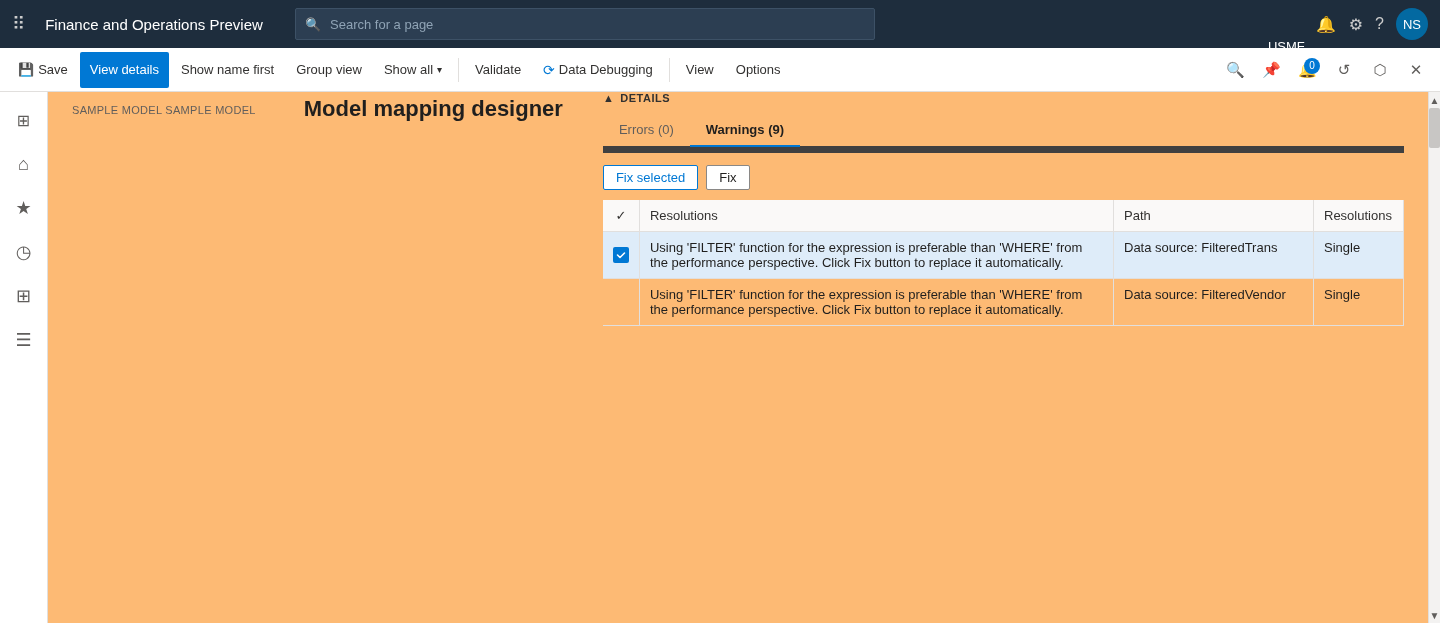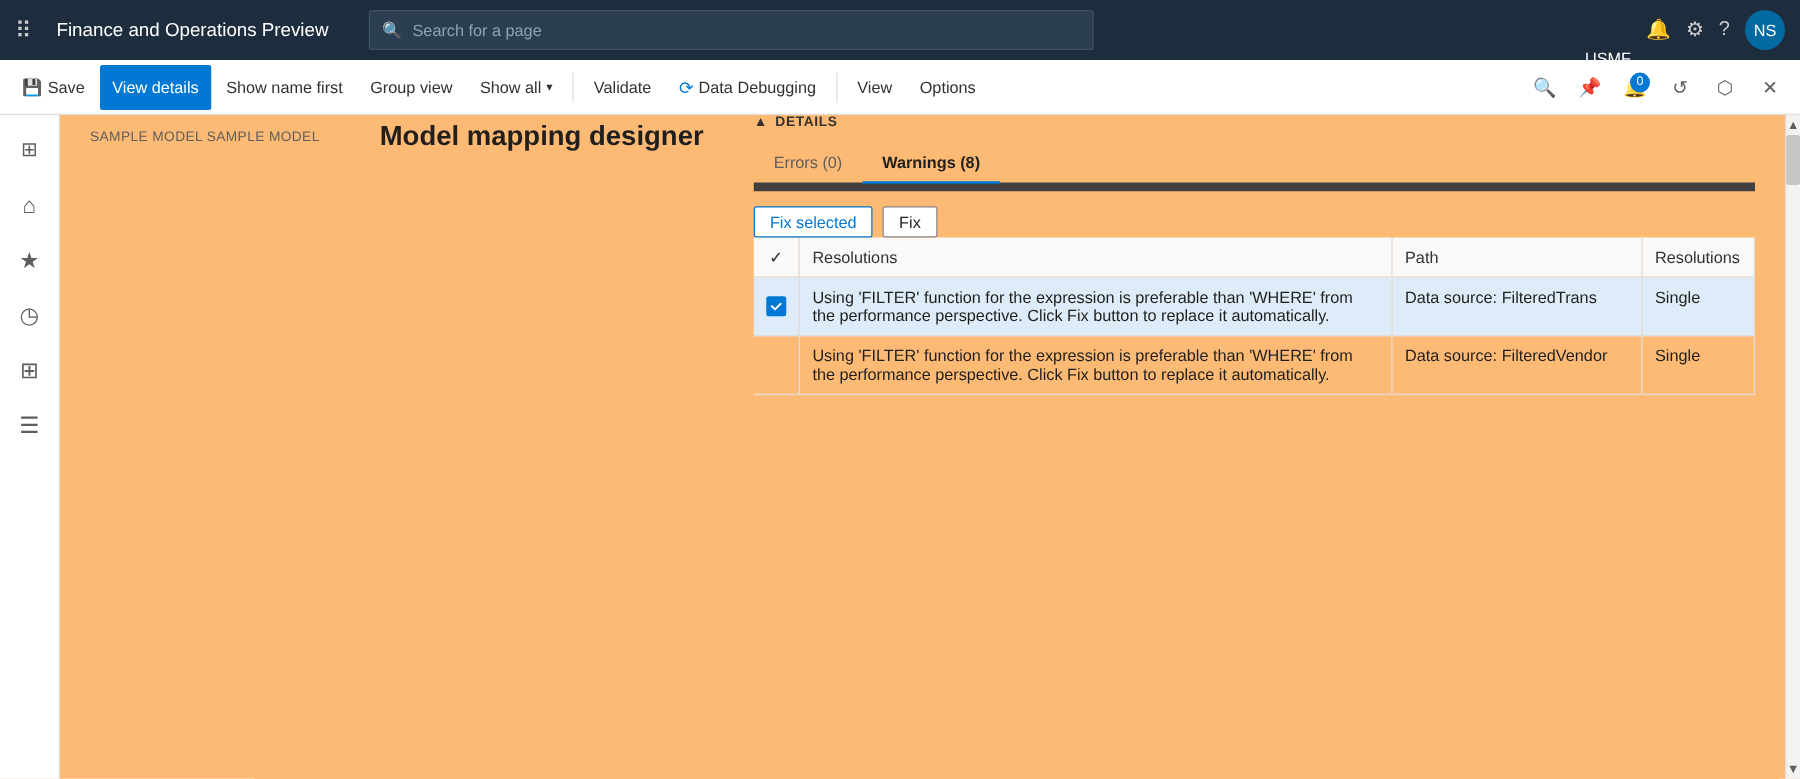--- a/index.html
+++ b/index.html
@@ -188,20 +188,21 @@
       color: #201f1e;
       border-bottom: 2px solid #0078d4;
       font-weight: 600;
     }
 
     
     .fix-row {
       display: flex;
       align-items: flex-start;
       gap: 8px;
+      margin-bottom: 10px;
     }
     .fix-btn {
       padding: 4px 12px;
       font-size: 13px;
       border: 1px solid #8a8886;
       background: #fff;
       cursor: pointer;
       border-radius: 2px;
       color: #201f1e;
     }
@@ -369,21 +370,21 @@
       <div class="details-header">
         <span>▲</span>
         <span>DETAILS</span>
       </div>
 
       <div class="tabs">
         <div class="tab">
           <span>Errors (0)</span>
         </div>
         <div class="tab active">
-          <span>Warnings (8)</span>
+          <span>Warnings (9)</span>
         </div>
       </div>
 
       <div class="fix-row">
         <button class="fix-btn primary-outline cursor-hand">
           <span>Fix selected</span>
         </button>
         <button class="fix-btn">
           <span>Fix</span>
         </button>

